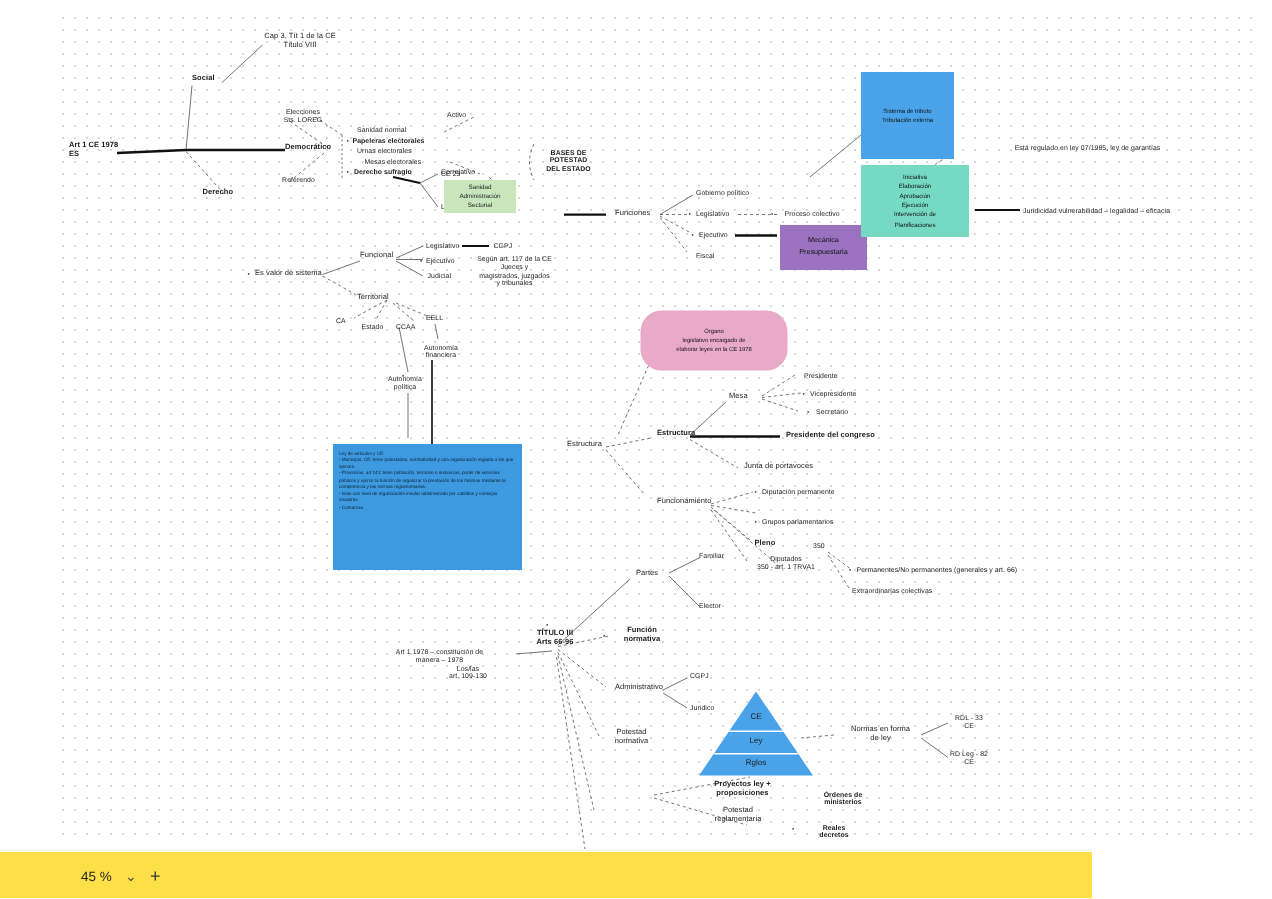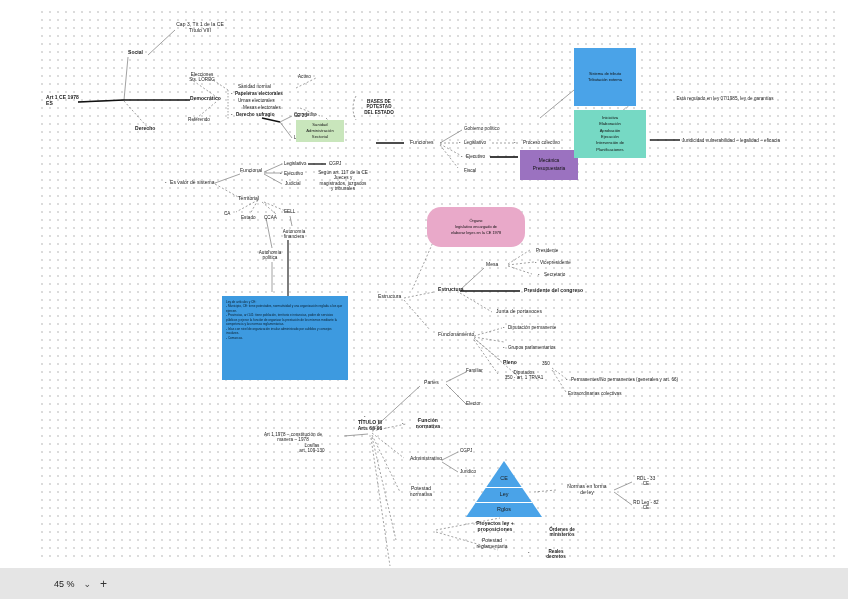--- a/index.html
+++ b/index.html
@@ -62,22 +62,22 @@
   }
   .pyramid-wrap{position:absolute;}
   .pyr-line{position:absolute;background:#ffffff;height:0.7px;}
   .pyr-label{position:absolute;text-align:center;font-size:5.4px;color:#1b1b1b;width:100%;}
   
   .bul{position:absolute;font-size:4.4px;color:#444;}
   
   #zoombar{
     position:absolute;
     left:0;bottom:0;
-    width:848px;height:32px;
-    background:#e5e5e5;
+    width:728px;height:32px;
+    background:#fde047;
     display:flex;align-items:center;
     padding-left:54px;
     box-sizing:border-box;
     gap:9px;
     border-top:1px solid #ffffff;
   }
   #zoombar .zl{font-size:9px;color:#222;font-family:"Liberation Sans",sans-serif;}
   #zoombar .caret{font-size:9px;color:#444;cursor:pointer;}
   #zoombar .plus{font-size:12px;color:#333;cursor:pointer;line-height:1;}
 </style>

